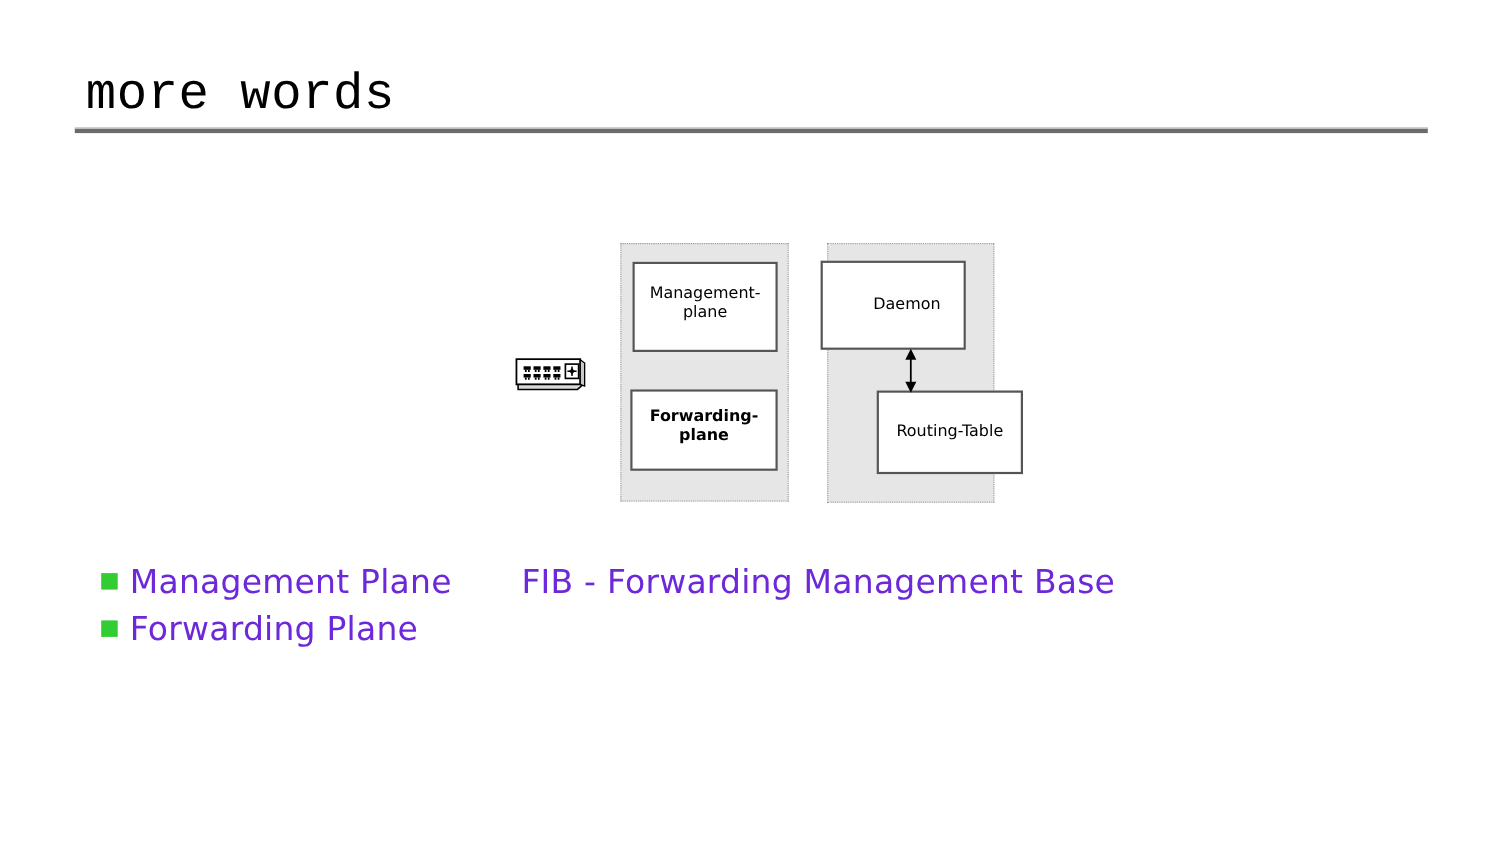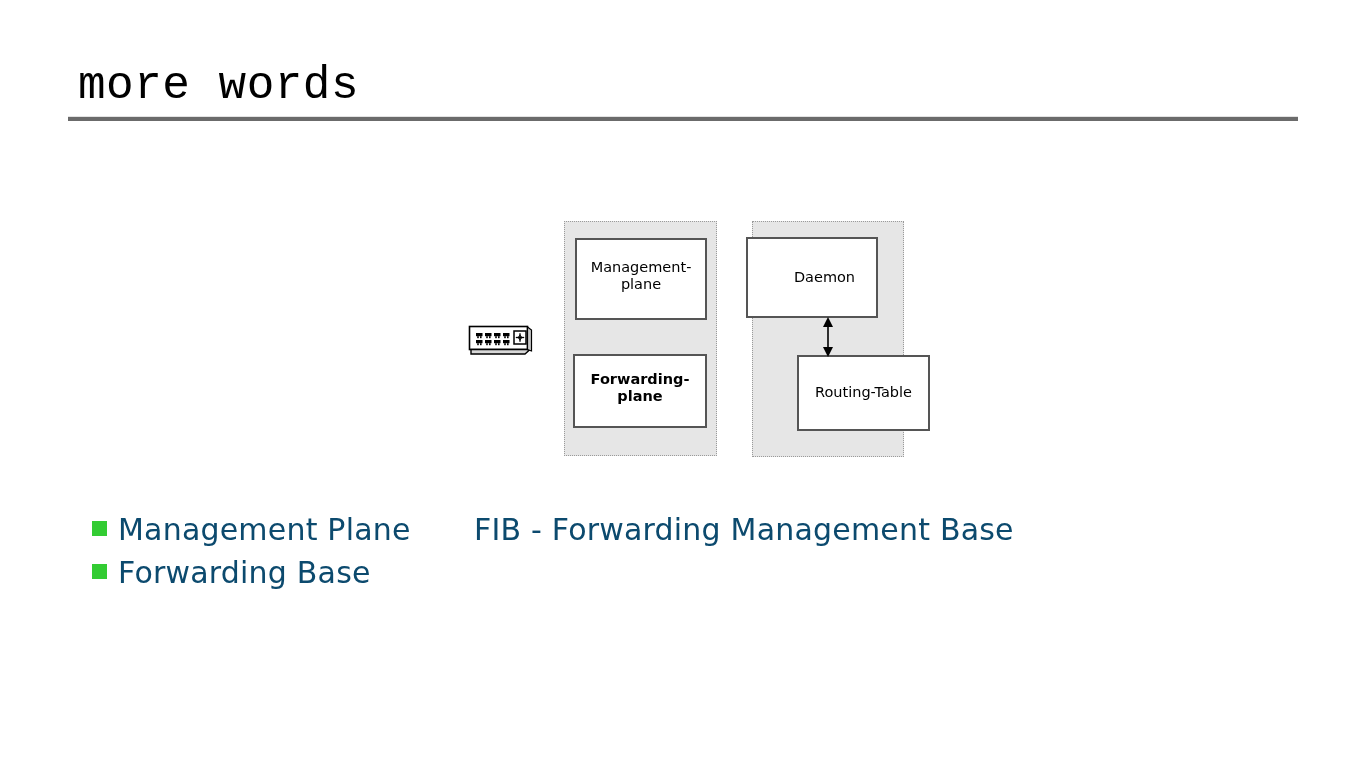--- a/index.html
+++ b/index.html
@@ -124,21 +124,21 @@
     background: #33cc33;
     margin-top: 13px;
     margin-right: 11px;
     flex: 0 0 auto;
   }
   .bullet-text,
   .plain-row {
     font-family: "DejaVu Sans", sans-serif;
     font-size: 30px;
     font-weight: 400;
-    color: #0c4a6e;
+    color: #6d28d9;
     line-height: 43px;
     white-space: nowrap;
     letter-spacing: 0.2px;
   }
   .plain-row { height: 43px; }
 </style>
 </head>
 <body>
 
 <div id="slide-title">more words</div>
@@ -227,21 +227,21 @@
 
 </div>
 
 <div id="bullets-left">
   <div class="bullet-row">
     <span class="bullet-marker"></span>
     <span class="bullet-text">Management Plane</span>
   </div>
   <div class="bullet-row">
     <span class="bullet-marker"></span>
-    <span class="bullet-text">Forwarding Base</span>
+    <span class="bullet-text">Forwarding Plane</span>
   </div>
 </div>
 
 <div id="bullets-right">
   <div class="plain-row">
     <span class="bullet-text">FIB - Forwarding Management Base</span>
   </div>
 </div>
 
 </body></html>

